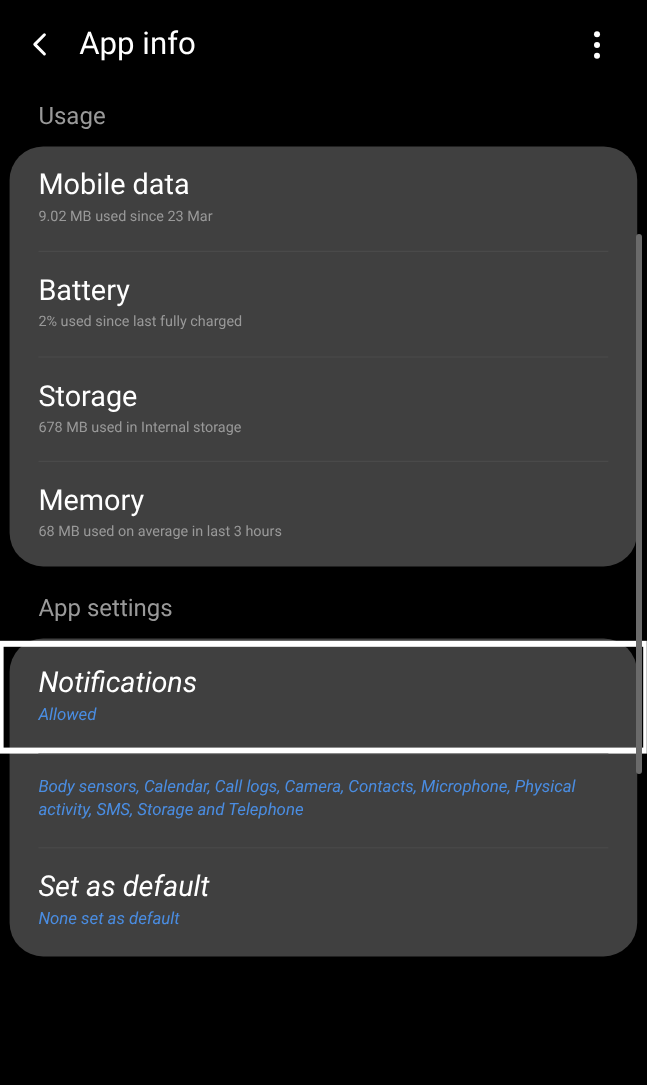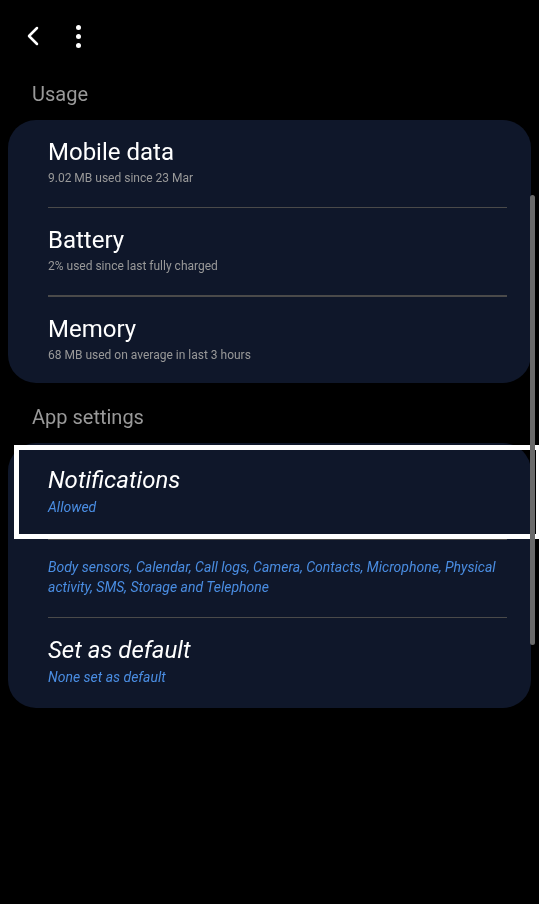--- a/index.html
+++ b/index.html
@@ -51,24 +51,23 @@
       height: 5px;
       background: #ffffff;
       border-radius: 50%;
     }
     .section-header {
       font-size: 20px;
       color: #999999;
       padding: 10px 20px 14px 32px;
     }
     .card {
-      background: #0f172a;
+      background: #404040;
       border-radius: 28px;
       margin: 0 8px;
-      padding-left: 16px;
     }
     .list-item {
       padding: 18px 24px 20px 24px;
     }
     .list-item-title {
       font-size: 24px;
       color: #ffffff;
       font-weight: 400;
       margin-bottom: 4px;
     }
@@ -107,40 +106,45 @@
   </style>
 </head>
 <body>
 
 <div class="header">
   <div class="back-icon">
     <svg width="22" height="22" viewBox="0 0 22 22" fill="none">
       <path d="M14 3 L6 11 L14 19" stroke="#ffffff" stroke-width="2.5" stroke-linecap="round" stroke-linejoin="round"></path>
     </svg>
   </div>
+  <div class="page-title">App info</div>
   <div class="more-icon">
     <div class="dot"></div>
     <div class="dot"></div>
     <div class="dot"></div>
   </div>
 </div>
 
 <div class="section-header">Usage</div>
 
 <div class="card">
   <div class="list-item">
     <div class="list-item-title">Mobile data</div>
     <div class="list-item-subtitle">9.02 MB used since 23 Mar</div>
   </div>
   <div class="divider"></div>
   <div class="list-item">
     <div class="list-item-title">Battery</div>
     <div class="list-item-subtitle">2% used since last fully charged</div>
   </div>
   <div class="divider"></div>
+  <div class="list-item">
+    <div class="list-item-title">Storage</div>
+    <div class="list-item-subtitle">678 MB used in Internal storage</div>
+  </div>
   <div class="divider"></div>
   <div class="list-item">
     <div class="list-item-title">Memory</div>
     <div class="list-item-subtitle">68 MB used on average in last 3 hours</div>
   </div>
 </div>
 
 <div class="section-header" style="padding-top: 22px;">App settings</div>
 
 <div class="card" style="padding-top: 2px; font-style: italic;">

